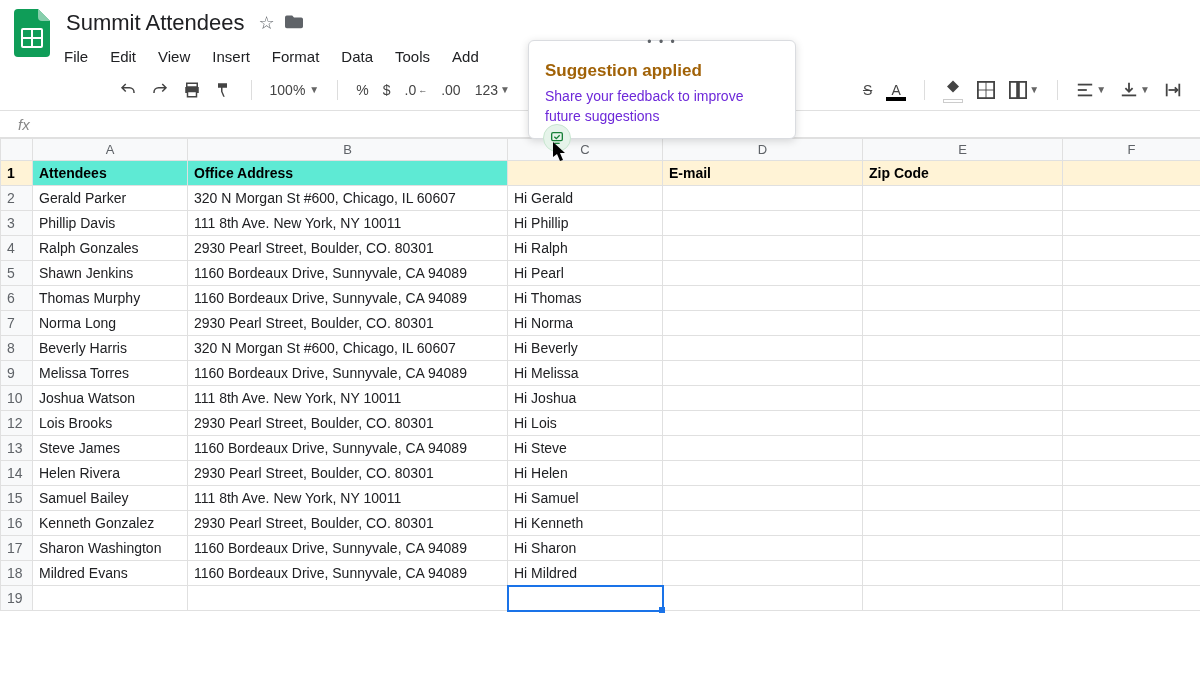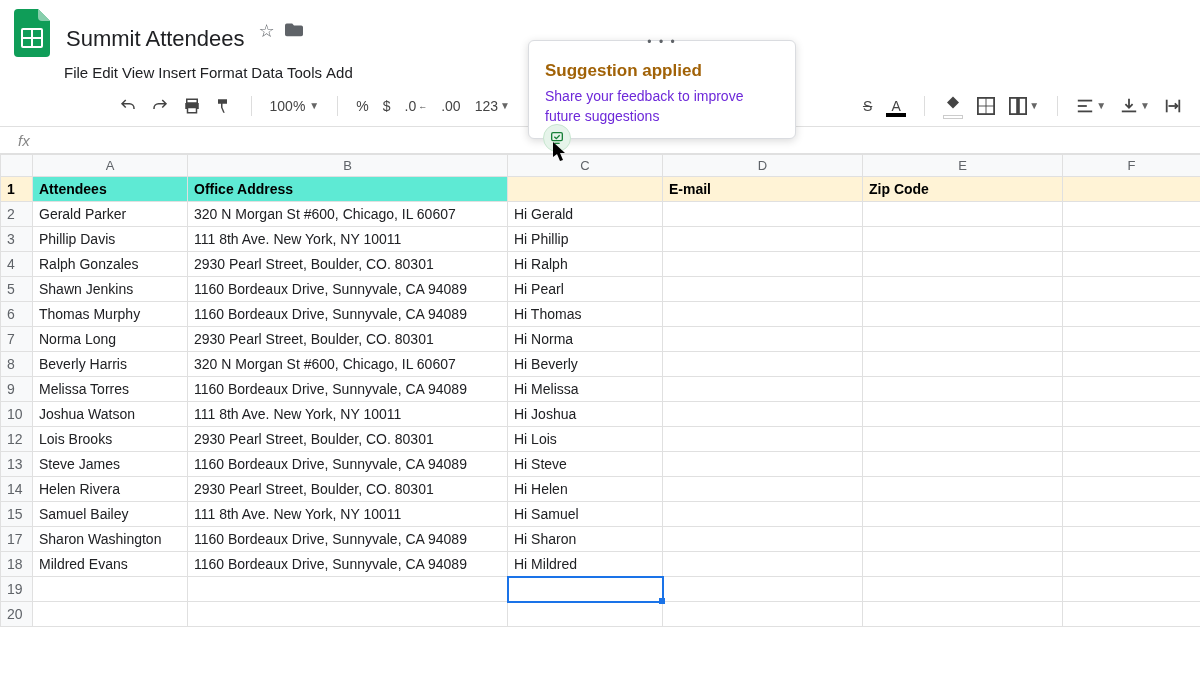--- a/index.html
+++ b/index.html
@@ -20,23 +20,23 @@
     padding: 8px 12px 0 12px;
     gap: 10px;
   }
   .logo {
     width: 40px; height: 50px;
     display:flex;align-items:center;justify-content:center;
   }
   .logo svg { width: 36px; height: 48px; }
   .title-area { flex: 1; }
   .title-row { display:flex; align-items:center; gap:10px; }
-  .doc-title { font-size: 22px; color:#202124; padding:2px 4px;margin-top:16px; }
+  .doc-title { font-size: 22px; color:#202124; padding:2px 4px; }
   .star, .folder { color:#5f6368; font-size:18px; cursor:pointer; }
-  .menubar { display:flex; margin-top:6px; font-size:15px; color:#202124; }
+  .menubar { display:flex; gap:18px; margin-top:6px; font-size:15px; color:#202124; }
   .menubar span { cursor:pointer; padding:4px 2px; }
   .toolbar {
     display:flex; align-items:center; gap:14px;
     padding: 10px 18px 10px 30px;
     font-size:14px; color:#444;justify-content:flex-end;
   }
   .tb-sep { width:1px; height:20px; background:#ddd; margin:0 4px; }
   .tb-btn { cursor:pointer; display:flex; align-items:center; gap:2px; color:#444; }
   .tb-btn svg { width:18px; height:18px; }
   .zoom { display:flex; align-items:center; gap:4px; }
@@ -412,20 +412,29 @@
         <tr>
           <td class="rownum">15</td>
           <td>Samuel Bailey</td>
           <td>111 8th Ave. New York, NY 10011</td>
           <td>Hi Samuel</td>
           <td></td>
           <td></td>
           <td></td>
         </tr>
         <tr>
+          <td class="rownum">16</td>
+          <td>Kenneth Gonzalez</td>
+          <td>2930 Pearl Street, Boulder, CO. 80301</td>
+          <td>Hi Kenneth</td>
+          <td></td>
+          <td></td>
+          <td></td>
+        </tr>
+        <tr>
           <td class="rownum">17</td>
           <td>Sharon Washington</td>
           <td>1160 Bordeaux Drive, Sunnyvale, CA 94089</td>
           <td>Hi Sharon</td>
           <td></td>
           <td></td>
           <td></td>
         </tr>
         <tr>
           <td class="rownum">18</td>
@@ -434,29 +443,20 @@
           <td>Hi Mildred</td>
           <td></td>
           <td></td>
           <td></td>
         </tr>
         <tr>
           <td class="rownum">19</td>
           <td></td>
           <td></td>
           <td class="active-cell"></td>
-          <td></td>
-          <td></td>
-          <td></td>
-        </tr>
-        <tr>
-          <td class="rownum">20</td>
-          <td></td>
-          <td></td>
-          <td></td>
           <td></td>
           <td></td>
           <td></td>
         </tr>
       </tbody>
 </table>
 </div>
 
 <div class="suggestion-popup">
   <div class="sp-dots">• • •</div>

